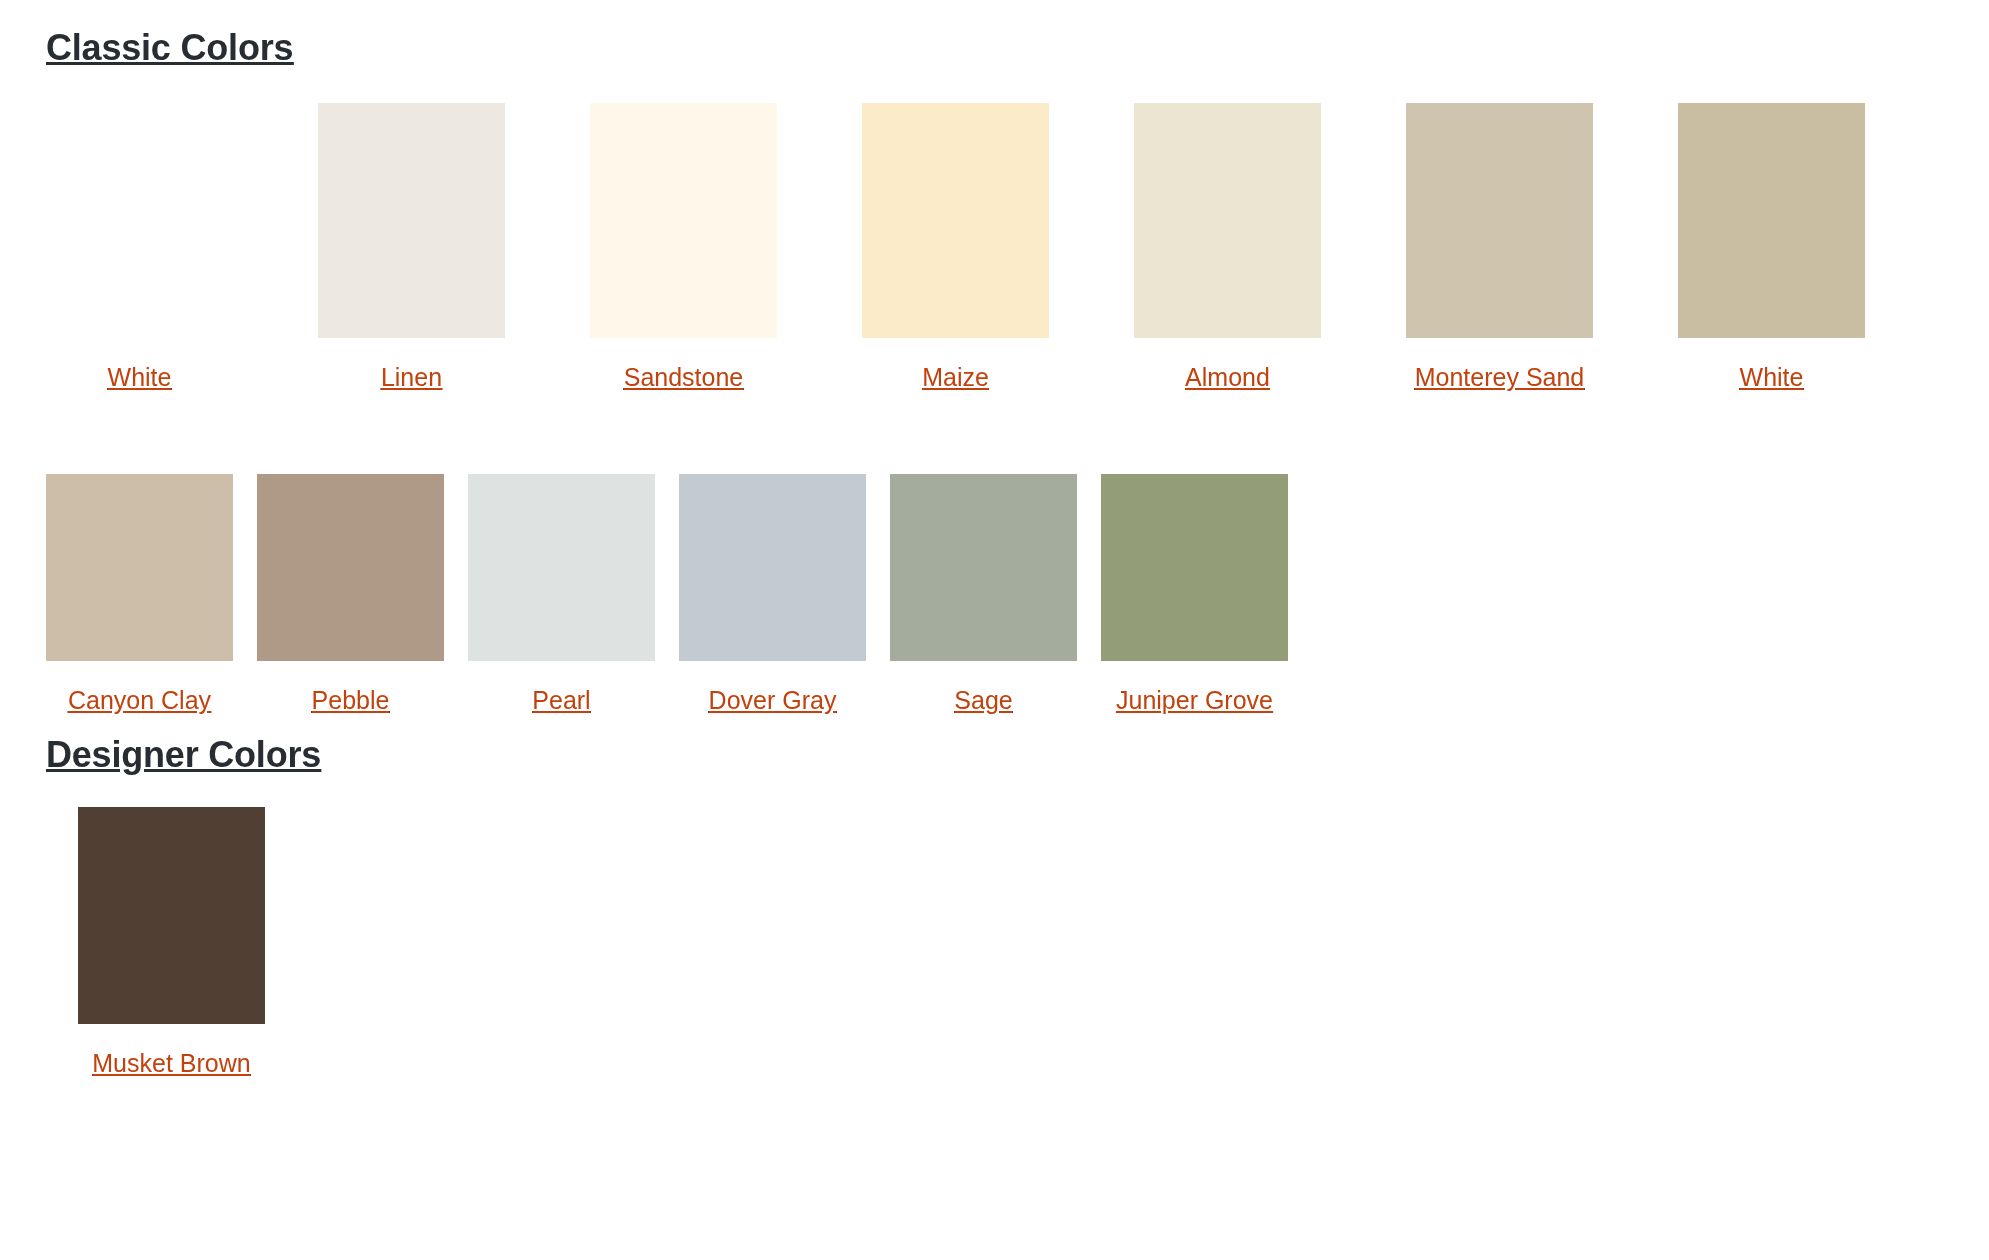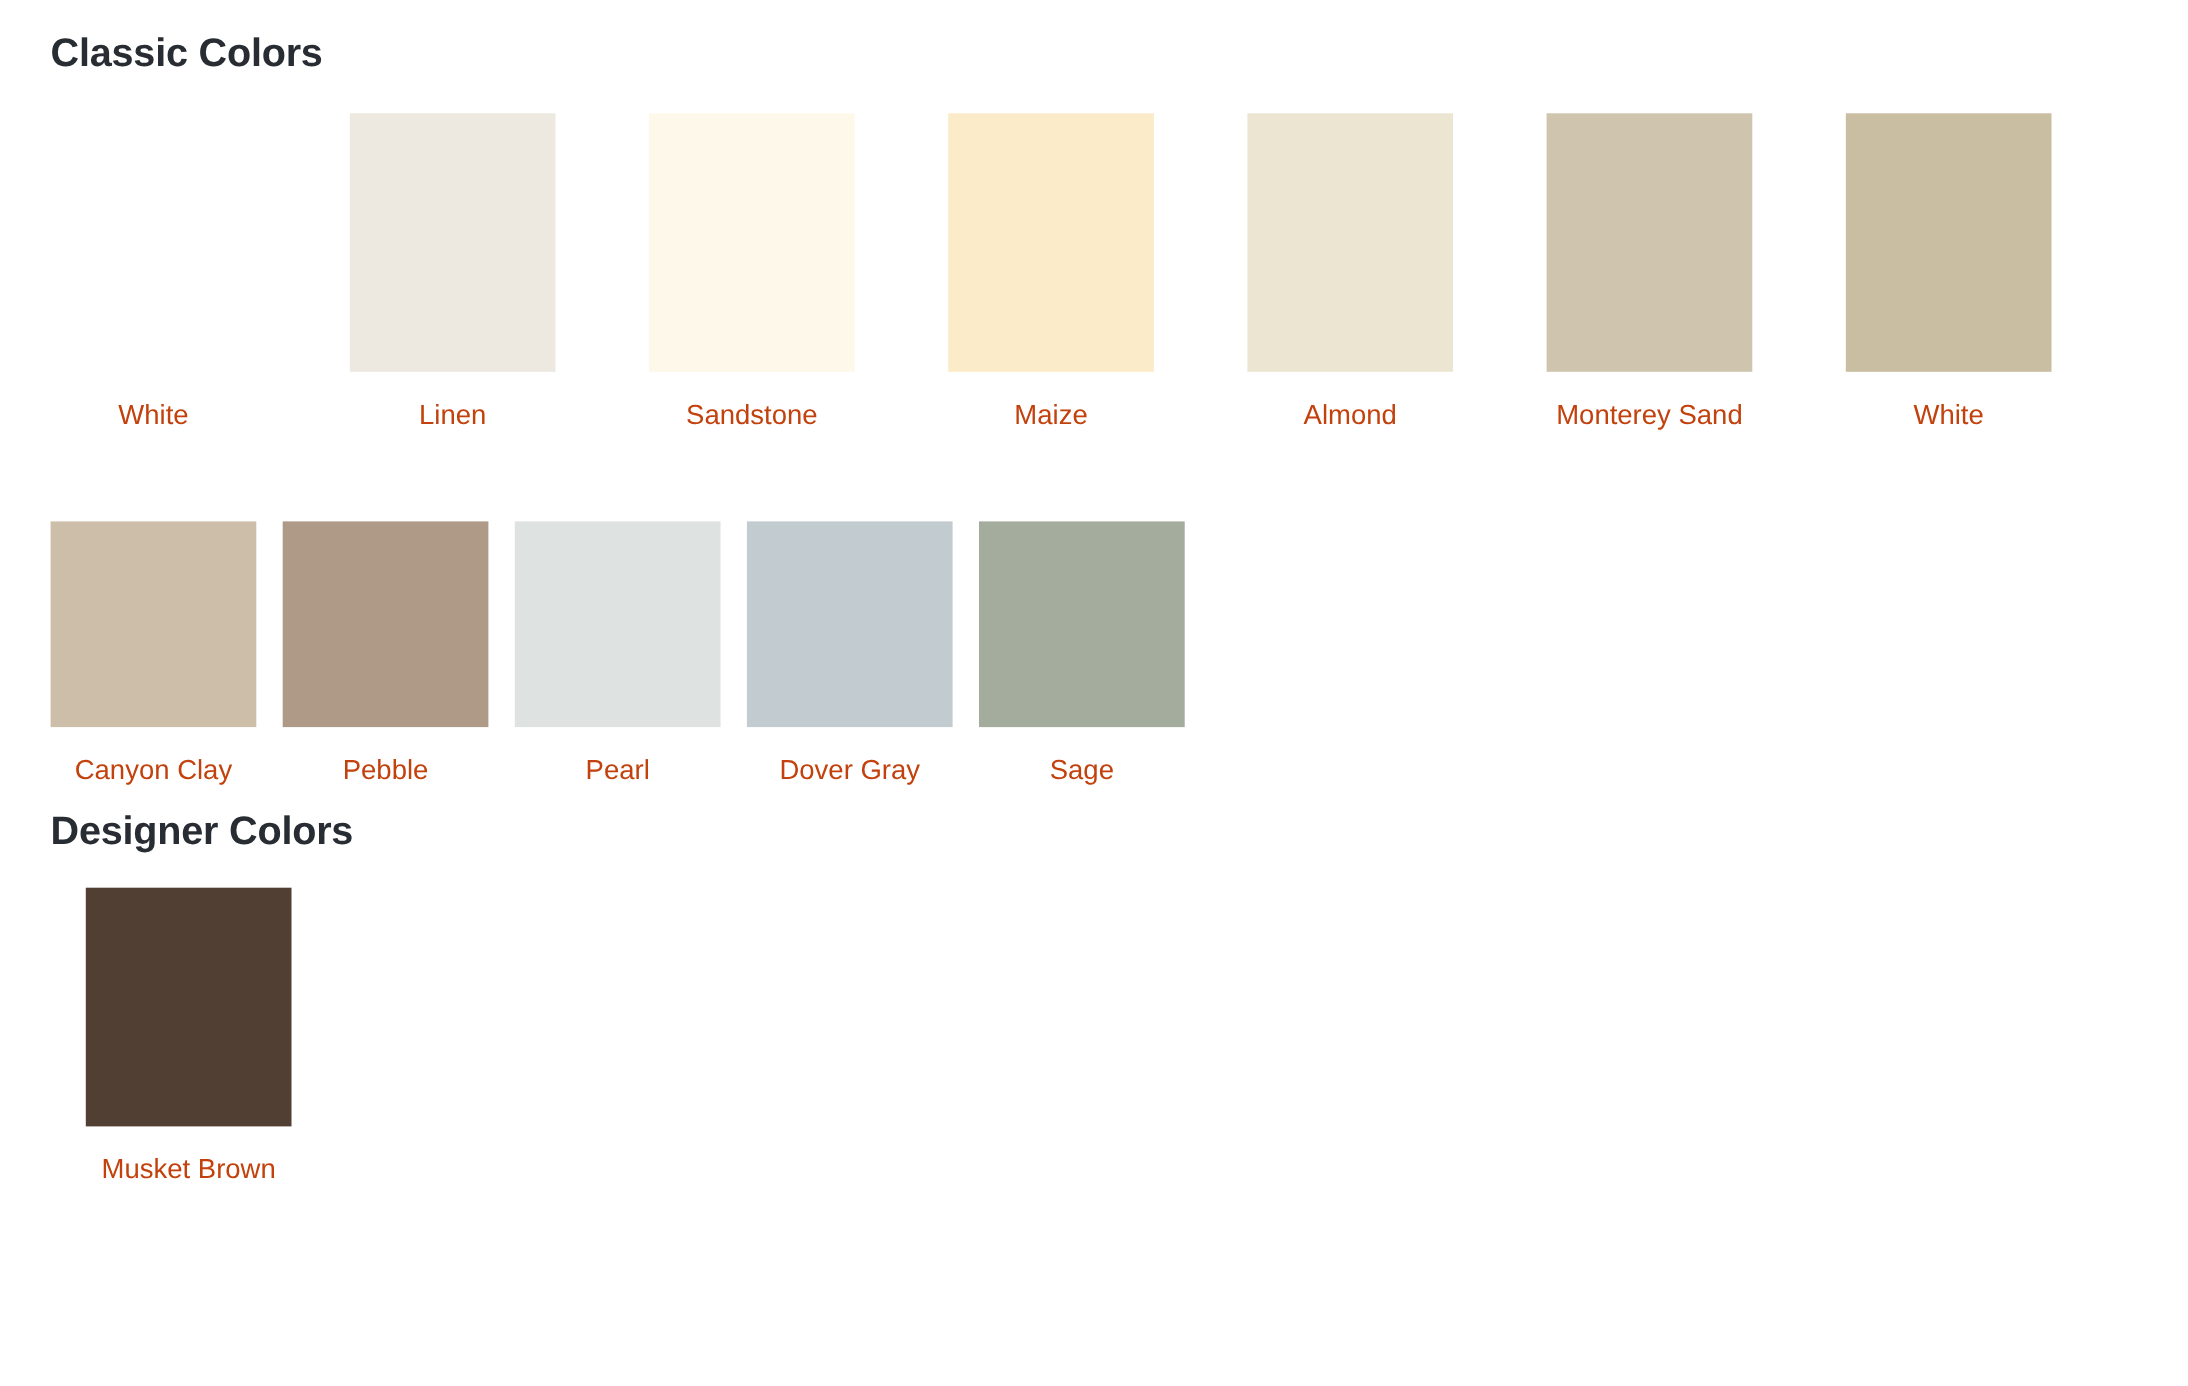--- a/index.html
+++ b/index.html
@@ -1,16 +1,16 @@
 <!DOCTYPE html>
 <html><head>
 <meta charset="utf-8">
 <title>Color Palette</title>
 <style>
-  * { box-sizing: border-box; margin: 0; padding: 0; }
+  * { box-sizing: border-box; margin: 0; padding: 0; text-decoration: underline; }
 
   html, body {
     width: 1989px;
     height: 1260px;
     background: #FFFFFF;
   }
 
   body {
     font-family: "Liberation Sans", sans-serif;
     color: #2B3036;
@@ -130,20 +130,24 @@
           <div class="swatch-label">Pearl</div>
         </div>
         <div class="swatch-cell">
           <div class="swatch-chip" style="background: rgb(194, 204, 208);"></div>
           <div class="swatch-label">Dover Gray</div>
         </div>
         <div class="swatch-cell">
           <div class="swatch-chip" style="background: rgb(163, 172, 157);"></div>
           <div class="swatch-label">Sage</div>
         </div>
+        <div class="swatch-cell">
+          <div class="swatch-chip" style="background: rgb(147, 158, 120);"></div>
+          <div class="swatch-label">Juniper Grove</div>
+        </div>
       </div>
   </section>
 
   <section id="designer-section">
     <h2 class="section-title">Designer Colors</h2>
 
     <div class="swatch-row row-designer" id="designer-row-1">
         <div class="swatch-cell">
           <div class="swatch-chip" style="background: rgb(81, 63, 52);"></div>
           <div class="swatch-label">Musket Brown</div>

